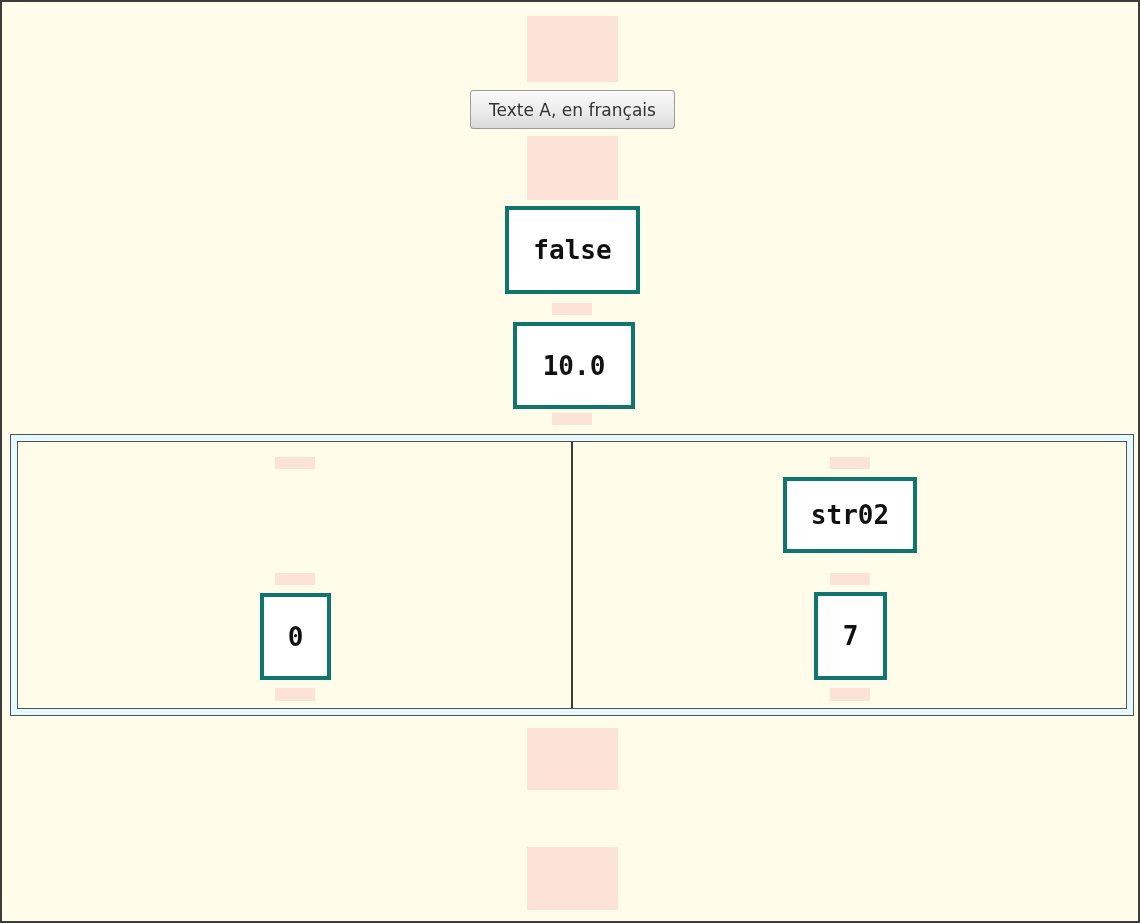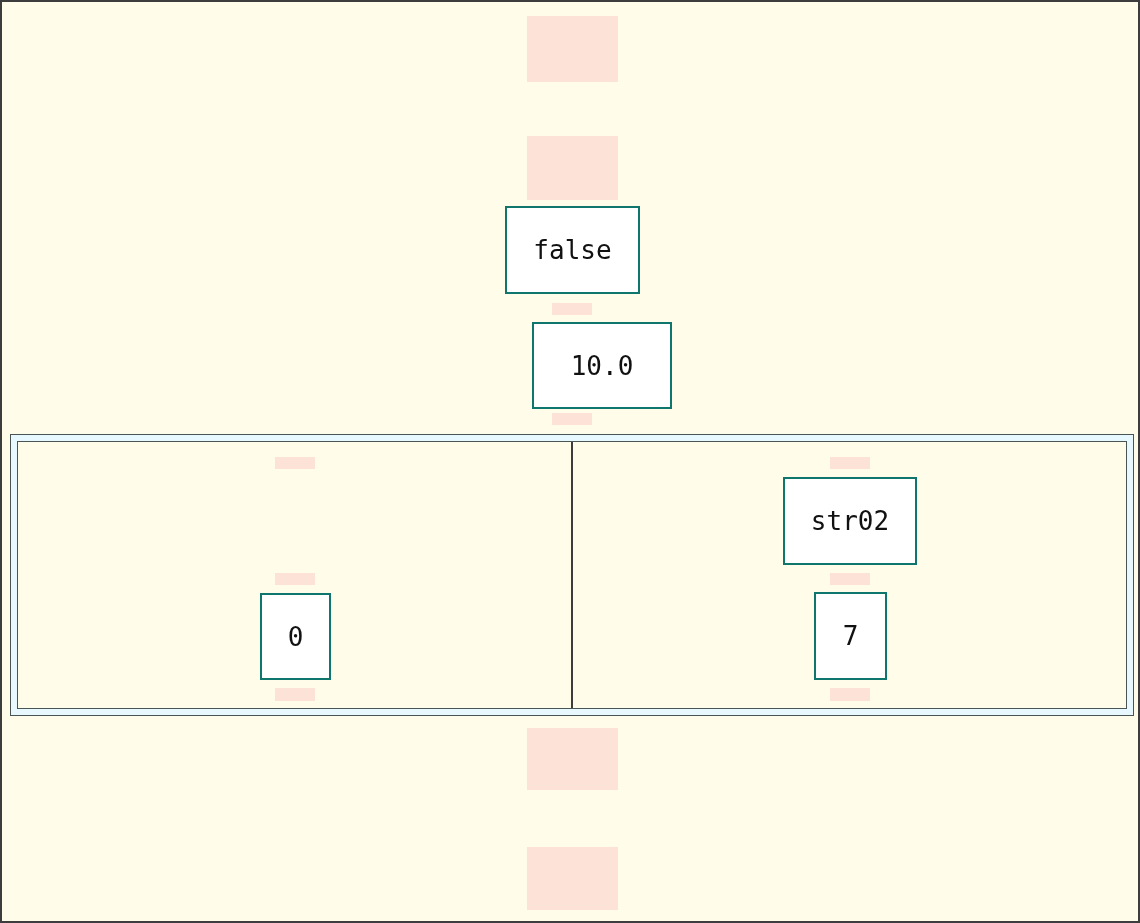--- a/index.html
+++ b/index.html
@@ -52,34 +52,35 @@
     padding: 0;
   }
   #btn-a { left: 468px; top: 88px; }
   #btn-b { left: 468px; top: 797px; }
 
   
   .node {
     position: absolute;
     box-sizing: border-box;
     background: #ffffff;
-    border: 2px solid #0f766e;
+    border: 4px solid #0f766e;
     display: flex;
     align-items: center;
     justify-content: center;
     font-family: "DejaVu Sans Mono", "Liberation Mono", monospace;
     font-size: 26px;
     color: #111111;
     white-space: pre;
+    font-weight: bold;
   }
   #node-false { left: 503px; top: 204px; width: 135px; height: 88px; }
-  #node-ten   { left: 530px; top: 320px; width: 140px; height: 87px; }
+  #node-ten   { left: 511px; top: 320px; width: 122px; height: 87px; }
   #node-str06 { left: 225px; top: 475px; width: 135px; height: 88px; }
   #node-zero  { left: 258px; top: 591px; width: 71px;  height: 87px; }
-  #node-str02 { left: 781px; top: 475px; width: 134px; height: 88px; }
+  #node-str02 { left: 781px; top: 475px; width: 134px; height: 76px; }
   #node-seven { left: 812px; top: 590px; width: 73px;  height: 88px; }
 
   
   #panel {
     position: absolute;
     left: 8px;
     top: 432px;
     width: 1124px;
     height: 282px;
     box-sizing: border-box;
@@ -104,20 +105,21 @@
     background: #3c3c3c;
   }
 </style>
 </head>
 <body>
 
 <div class="window">
 
   <div class="band" id="band-top"></div>
 
+  <button class="btn" id="btn-a">Texte A, en français</button>
 
   <div class="band" id="band-mid"></div>
 
   <div class="node" id="node-false">false</div>
 
   <div class="band" id="conn-false-ten"></div>
 
   <div class="node" id="node-ten">10.0</div>
 
   <div class="band" id="conn-ten-panel"></div>

